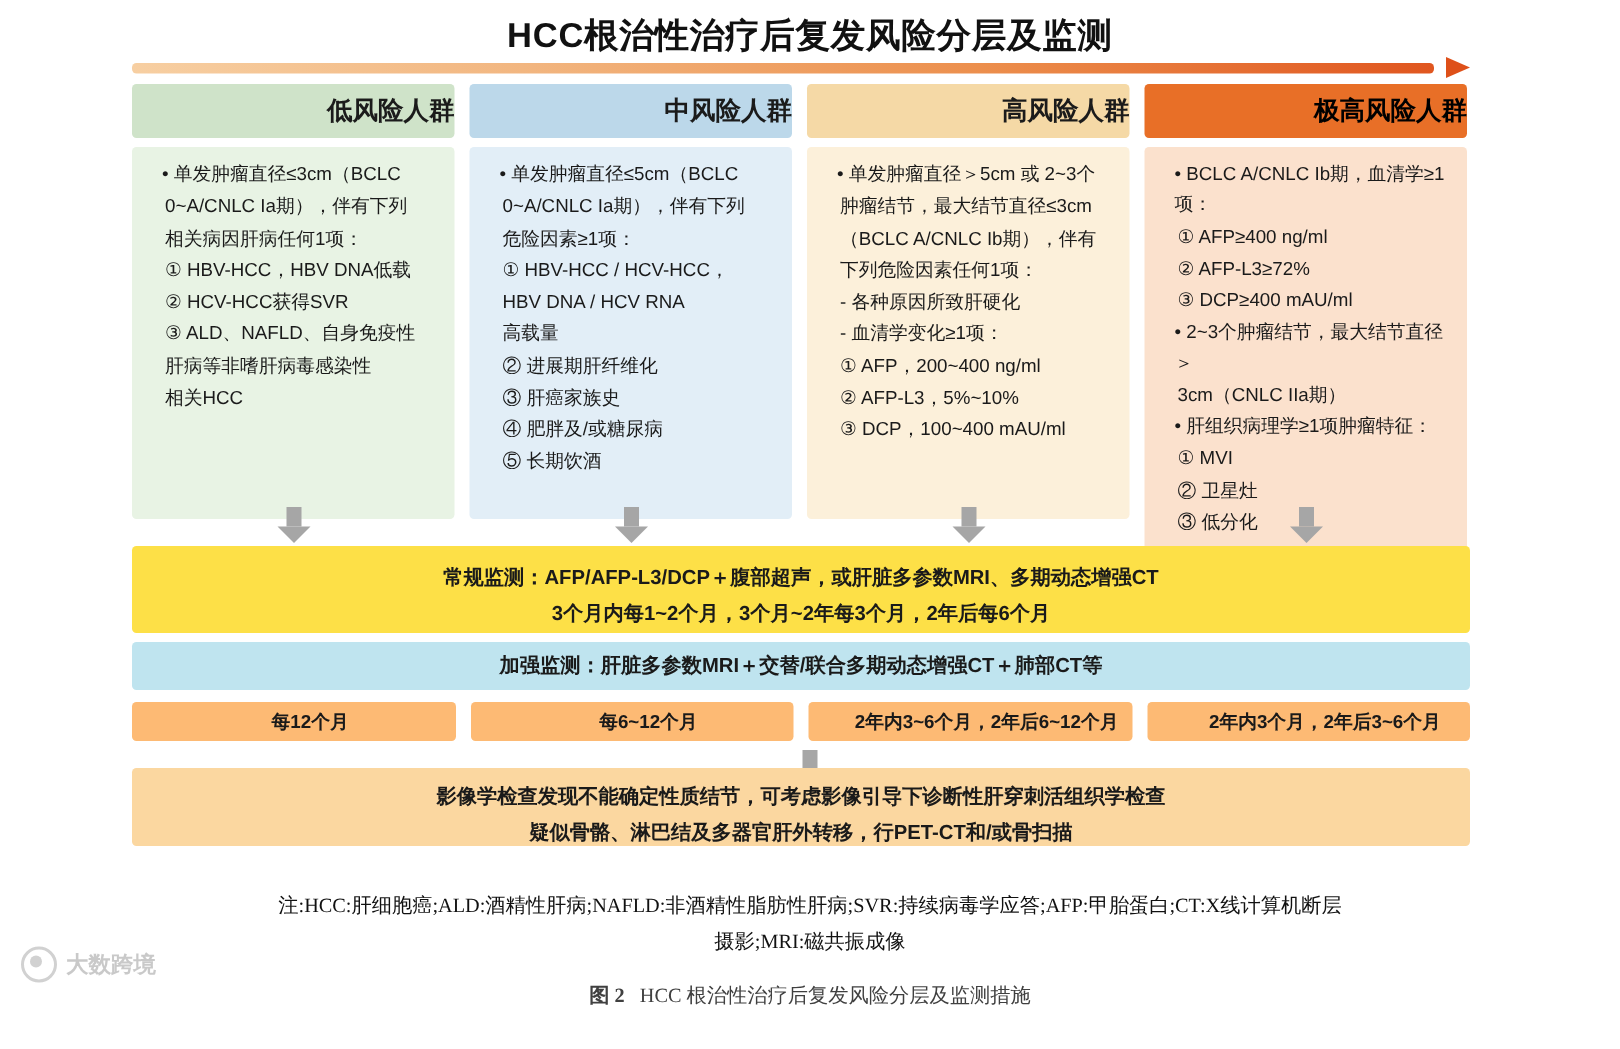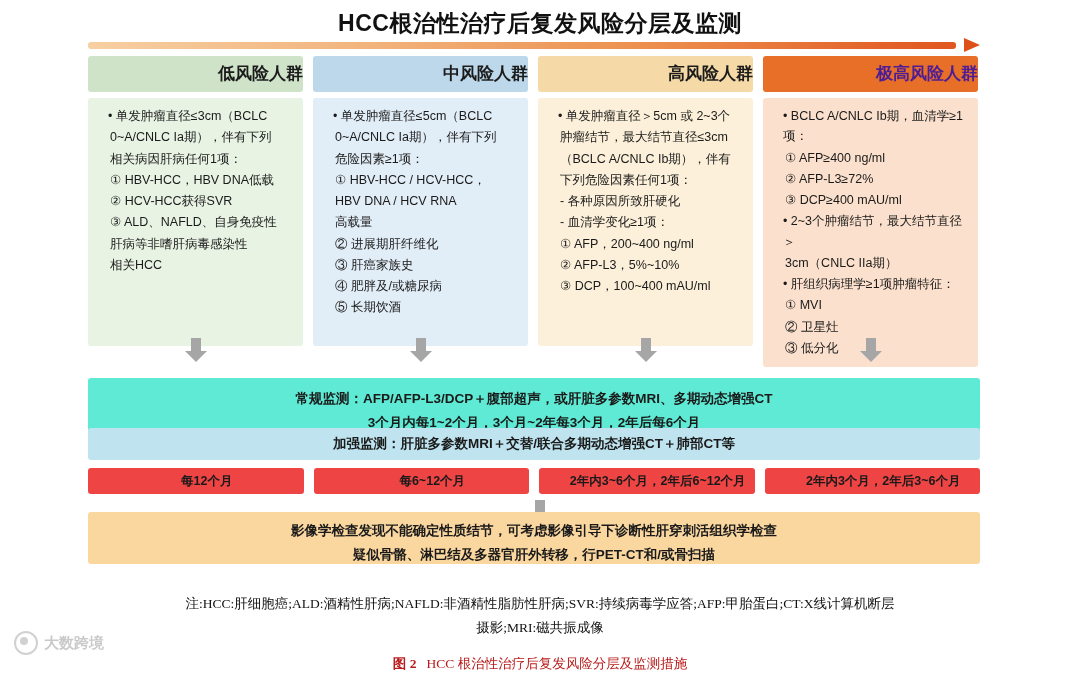--- a/index.html
+++ b/index.html
@@ -142,23 +142,23 @@
   .band {
     position: absolute;
     left: 88px;
     width: 892px;
     box-sizing: border-box;
     border-radius: 3px;
     text-align: center;
     font-weight: bold;
   }
   #routine-band {
-    top: 378px;
+    top: 364px;
     height: 58px;
-    background: #5eead4;
+    background: #fde047;
     font-size: 13.5px;
     line-height: 1.75;
     padding-top: 9px;
   }
   #enhanced-band {
     top: 428px;
     height: 32px;
     background: #bfe4ef;
     font-size: 13.5px;
     line-height: 32px;
@@ -170,21 +170,21 @@
     top: 468px;
     width: 892px;
     display: flex;
     gap: 10px;
   }
   .interval {
     width: 215px;
     height: 26px;
     line-height: 26px;
     text-align: center;
-    background: #ef4444;
+    background: #fdba74;
     border-radius: 3px;
     font-size: 12.5px;
     font-weight: bold;
     padding-left: 22px;
   }
 
   .mid-arrow {
     position: absolute;
     left: 0;
     top: 500px;
@@ -214,21 +214,21 @@
     font-family: "Liberation Serif", serif;
   }
   .caption {
     position: absolute;
     left: 0;
     top: 655px;
     width: 1080px;
     text-align: center;
     font-size: 13.5px;
     font-family: "Liberation Serif", serif;
-    color: #b91c1c;
+    color: #404040;
   }
   .caption b { font-weight: bold; }
 
   .watermark {
     position: absolute;
     left: 14px;
     bottom: 8px;
     display: flex;
     align-items: center;
     gap: 6px;
@@ -305,21 +305,21 @@
         <p class="indent">下列危险因素任何1项：</p>
         <p class="indent">- 各种原因所致肝硬化</p>
         <p class="indent">- 血清学变化≥1项：</p>
         <p class="sub">① AFP，200~400 ng/ml</p>
         <p class="sub">② AFP-L3，5%~10%</p>
         <p class="sub">③ DCP，100~400 mAU/ml</p>
       </div>
     </div>
 
     <div class="col">
-      <div class="col-head" style="background:#e86f27;color:#4c1d95">极高风险人群</div>
+      <div class="col-head" style="background:#e86f27;color:#000000">极高风险人群</div>
       <div class="col-body" style="background:#fbe1cd">
         <p class="bullet">• BCLC A/CNLC Ib期，血清学≥1项：</p>
         <p class="indent">① AFP≥400 ng/ml</p>
         <p class="indent">② AFP-L3≥72%</p>
         <p class="indent">③ DCP≥400 mAU/ml</p>
         <p class="bullet">• 2~3个肿瘤结节，最大结节直径＞</p>
         <p class="indent">3cm（CNLC IIa期）</p>
         <p class="bullet">• 肝组织病理学≥1项肿瘤特征：</p>
         <p class="indent">① MVI</p>
         <p class="indent">② 卫星灶</p>

